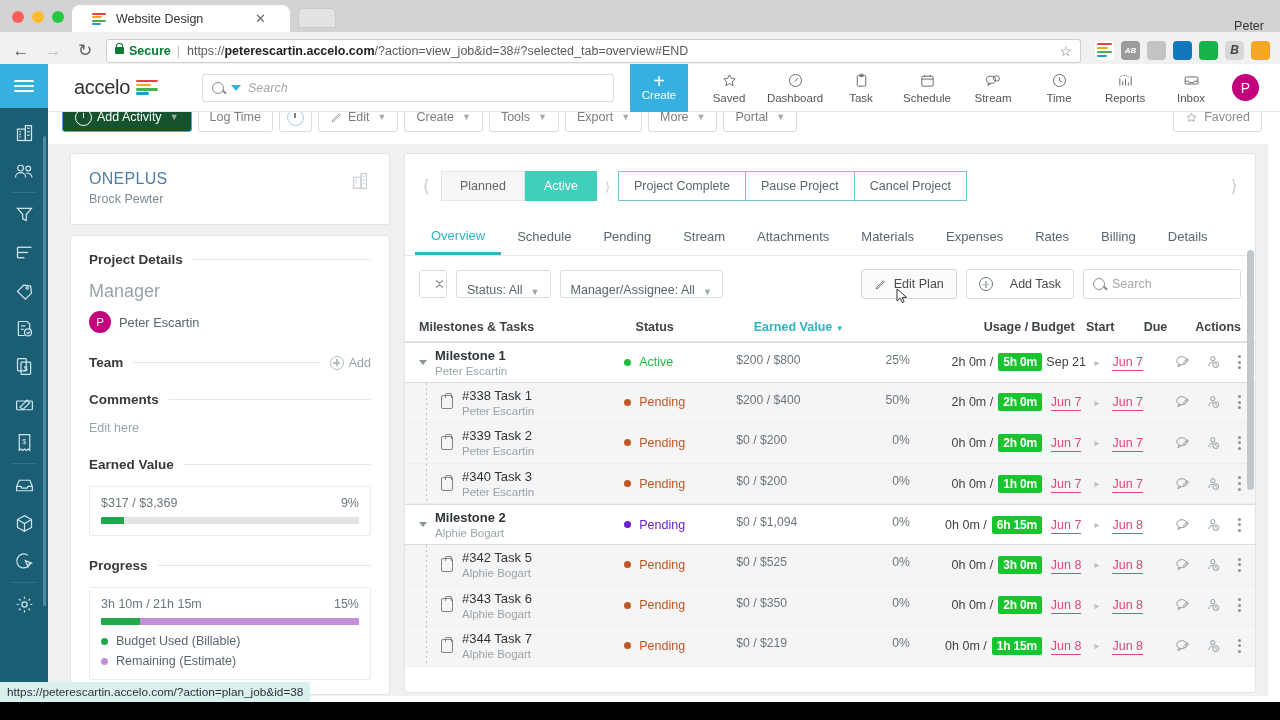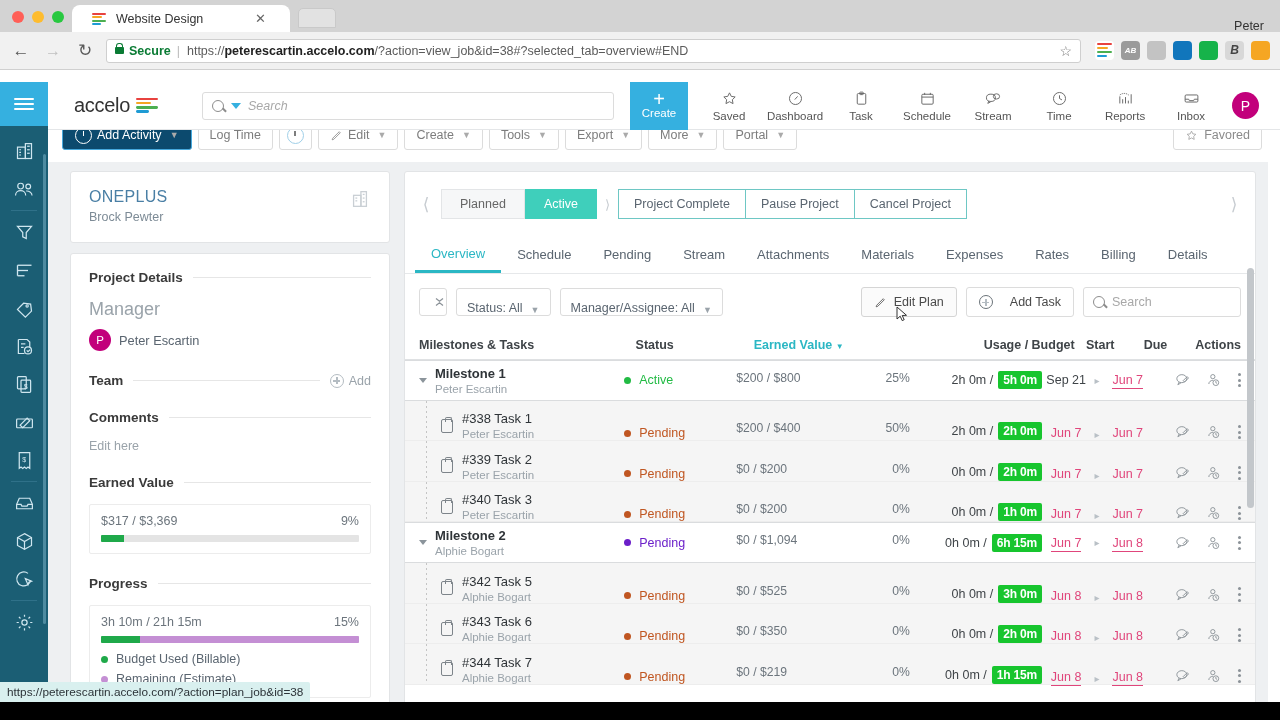--- a/index.html
+++ b/index.html
@@ -39,21 +39,21 @@
   .ext { display:flex; align-items:center; gap:7px; padding-left:4px; }
   .ext i { width:19px; height:19px; border-radius:4px; display:block; position:relative; }
   .x-logo { background:#fff; }
   .x-logo span { position:absolute; left:2px; height:2.3px; border-radius:1px; display:block; }
   .x-ab{background:#9b9b9b;border-radius:50%;color:#fff;font-size:8px;text-align:center;line-height:19px;font-weight:bold;}
   .x-gr{background:#c3c3c3;} .x-bl{background:#1176bc;} .x-g2{background:#16b34a;border-radius:50%;}
   .x-bk{background:#d8d8d8;color:#444;font-size:12px;text-align:center;line-height:19px;font-weight:bold;}
   .x-or{background:#f5a623;border-radius:50%;}
 
   
-  .app { position:absolute; left:0; top:82px; width:1268px; height:632px; background:#eef0f2; }
+  .app { position:absolute; left:0; top:64px; width:1268px; height:632px; background:#eef0f2; }
 
   .rail { position:absolute; left:0; top:0; width:48px; height:632px; background:#1b5e74;
           display:flex; flex-direction:column; align-items:center; }
   .rail-top { width:48px; height:44px; background:#35b0e0; display:flex; align-items:center; justify-content:center; }
   .burger { width:20px; }
   .burger span { display:block; height:2px; background:#fff; margin:3.4px 0; border-radius:1px; }
   .rail-icons { flex:1; width:48px; padding-top:6px; display:flex; flex-direction:column; align-items:center;
                 gap:0px; position:relative; }
   .rail-ic { width:48px; height:38px; display:flex; align-items:center; justify-content:center;
              color:#cfe6ef; }
@@ -84,21 +84,21 @@
               justify-content:center; gap:3px; color:#5a5a5a; }
   .nav-item .lbl { font-size:11.5px; color:#555; }
   .avatar { width:27px; height:27px; border-radius:50%; background:#c2007b; color:#fff;
             font-size:14px; display:flex; align-items:center; justify-content:center; margin-left:8px; }
 
   .toolbar { position:absolute; left:48px; top:48px; width:1232px; height:32px; background:#fff;
              overflow:hidden; }
   .tb-inner { position:absolute; left:14px; top:-10px; display:flex; align-items:center; gap:0; }
   .tb-btn { height:30px; padding:0 11px; border:1px solid #dcdcdc; background:#fff; color:#7d7d7d;
             font-size:12.5px; display:flex; align-items:center; gap:5px; margin-right:6px; border-radius:3px; }
-  .tb-add { background:#0c4a6e; border-color:#47a9dd; color:#fff; padding:0 12px; }
+  .tb-add { background:#14532d; border-color:#47a9dd; color:#fff; padding:0 12px; }
   .tb-circ { width:17px; height:17px; border:1.4px solid currentColor; border-radius:50%; position:relative; }
   .tb-circ:after{content:"";position:absolute;left:6.5px;top:3px;width:1.4px;height:5px;background:currentColor;}
   .tb-dd { font-size:9px; color:#aaa; margin-left:3px; }
   .fav-btn { position:absolute; right:18px; top:-10px; height:30px; padding:0 11px; border:1px solid #dcdcdc;
              background:#fff; color:#8b8b8b; font-size:12.5px; display:flex; align-items:center; gap:6px;
              border-radius:3px; }
 
   .content { position:absolute; left:48px; top:80px; width:1232px; height:552px; }
 
   
@@ -176,21 +176,21 @@
            font-size:12.5px; font-weight:bold; color:#3f4448; padding:0 14px; }
   .c-name { width:220px; } .c-stat { width:120px; } .c-ev { width:208px; }
   .c-use { width:118px; text-align:right; } .c-start { width:52px; text-align:center; }
   .c-due { width:52px; text-align:center; padding-left:8px; } .c-act { flex:1; padding-left:18px; }
   .sortlink { color:#2bb7c4; font-weight:bold; }
   .sortcar { font-size:8px; color:#2bb7c4; }
 
   .rows { position:relative; }
   .trow { height:40.6px; display:flex; align-items:center; padding:0 14px; border-bottom:1px solid #ededed;
           position:relative; }
-  .trow.task { background:#f5f5f5;align-items:flex-end; }
+  .trow.task { background:#f5f5f5; }
   .trow.mile { background:#fff; }
   .trow.mile.sel { border:1px solid #dadcde; border-left:none; border-right:none; }
   .dash { position:absolute; left:21px; top:0; bottom:0; width:1px;
           background:repeating-linear-gradient(to bottom,#c4c4c4 0 2px,transparent 2px 5px); }
   .tri { width:0;height:0;border-left:4.5px solid transparent;border-right:4.5px solid transparent;
          border-top:5.5px solid #8b949b; margin-right:8px; flex:none; }
   .cell-name { width:220px; display:flex; align-items:center; }
   .cname-ind { width:22px; flex:none; }
   .clip { width:12px; height:14px; border:1.3px solid #7d848a; border-radius:2px; position:relative;
           margin-right:9px; flex:none; }

